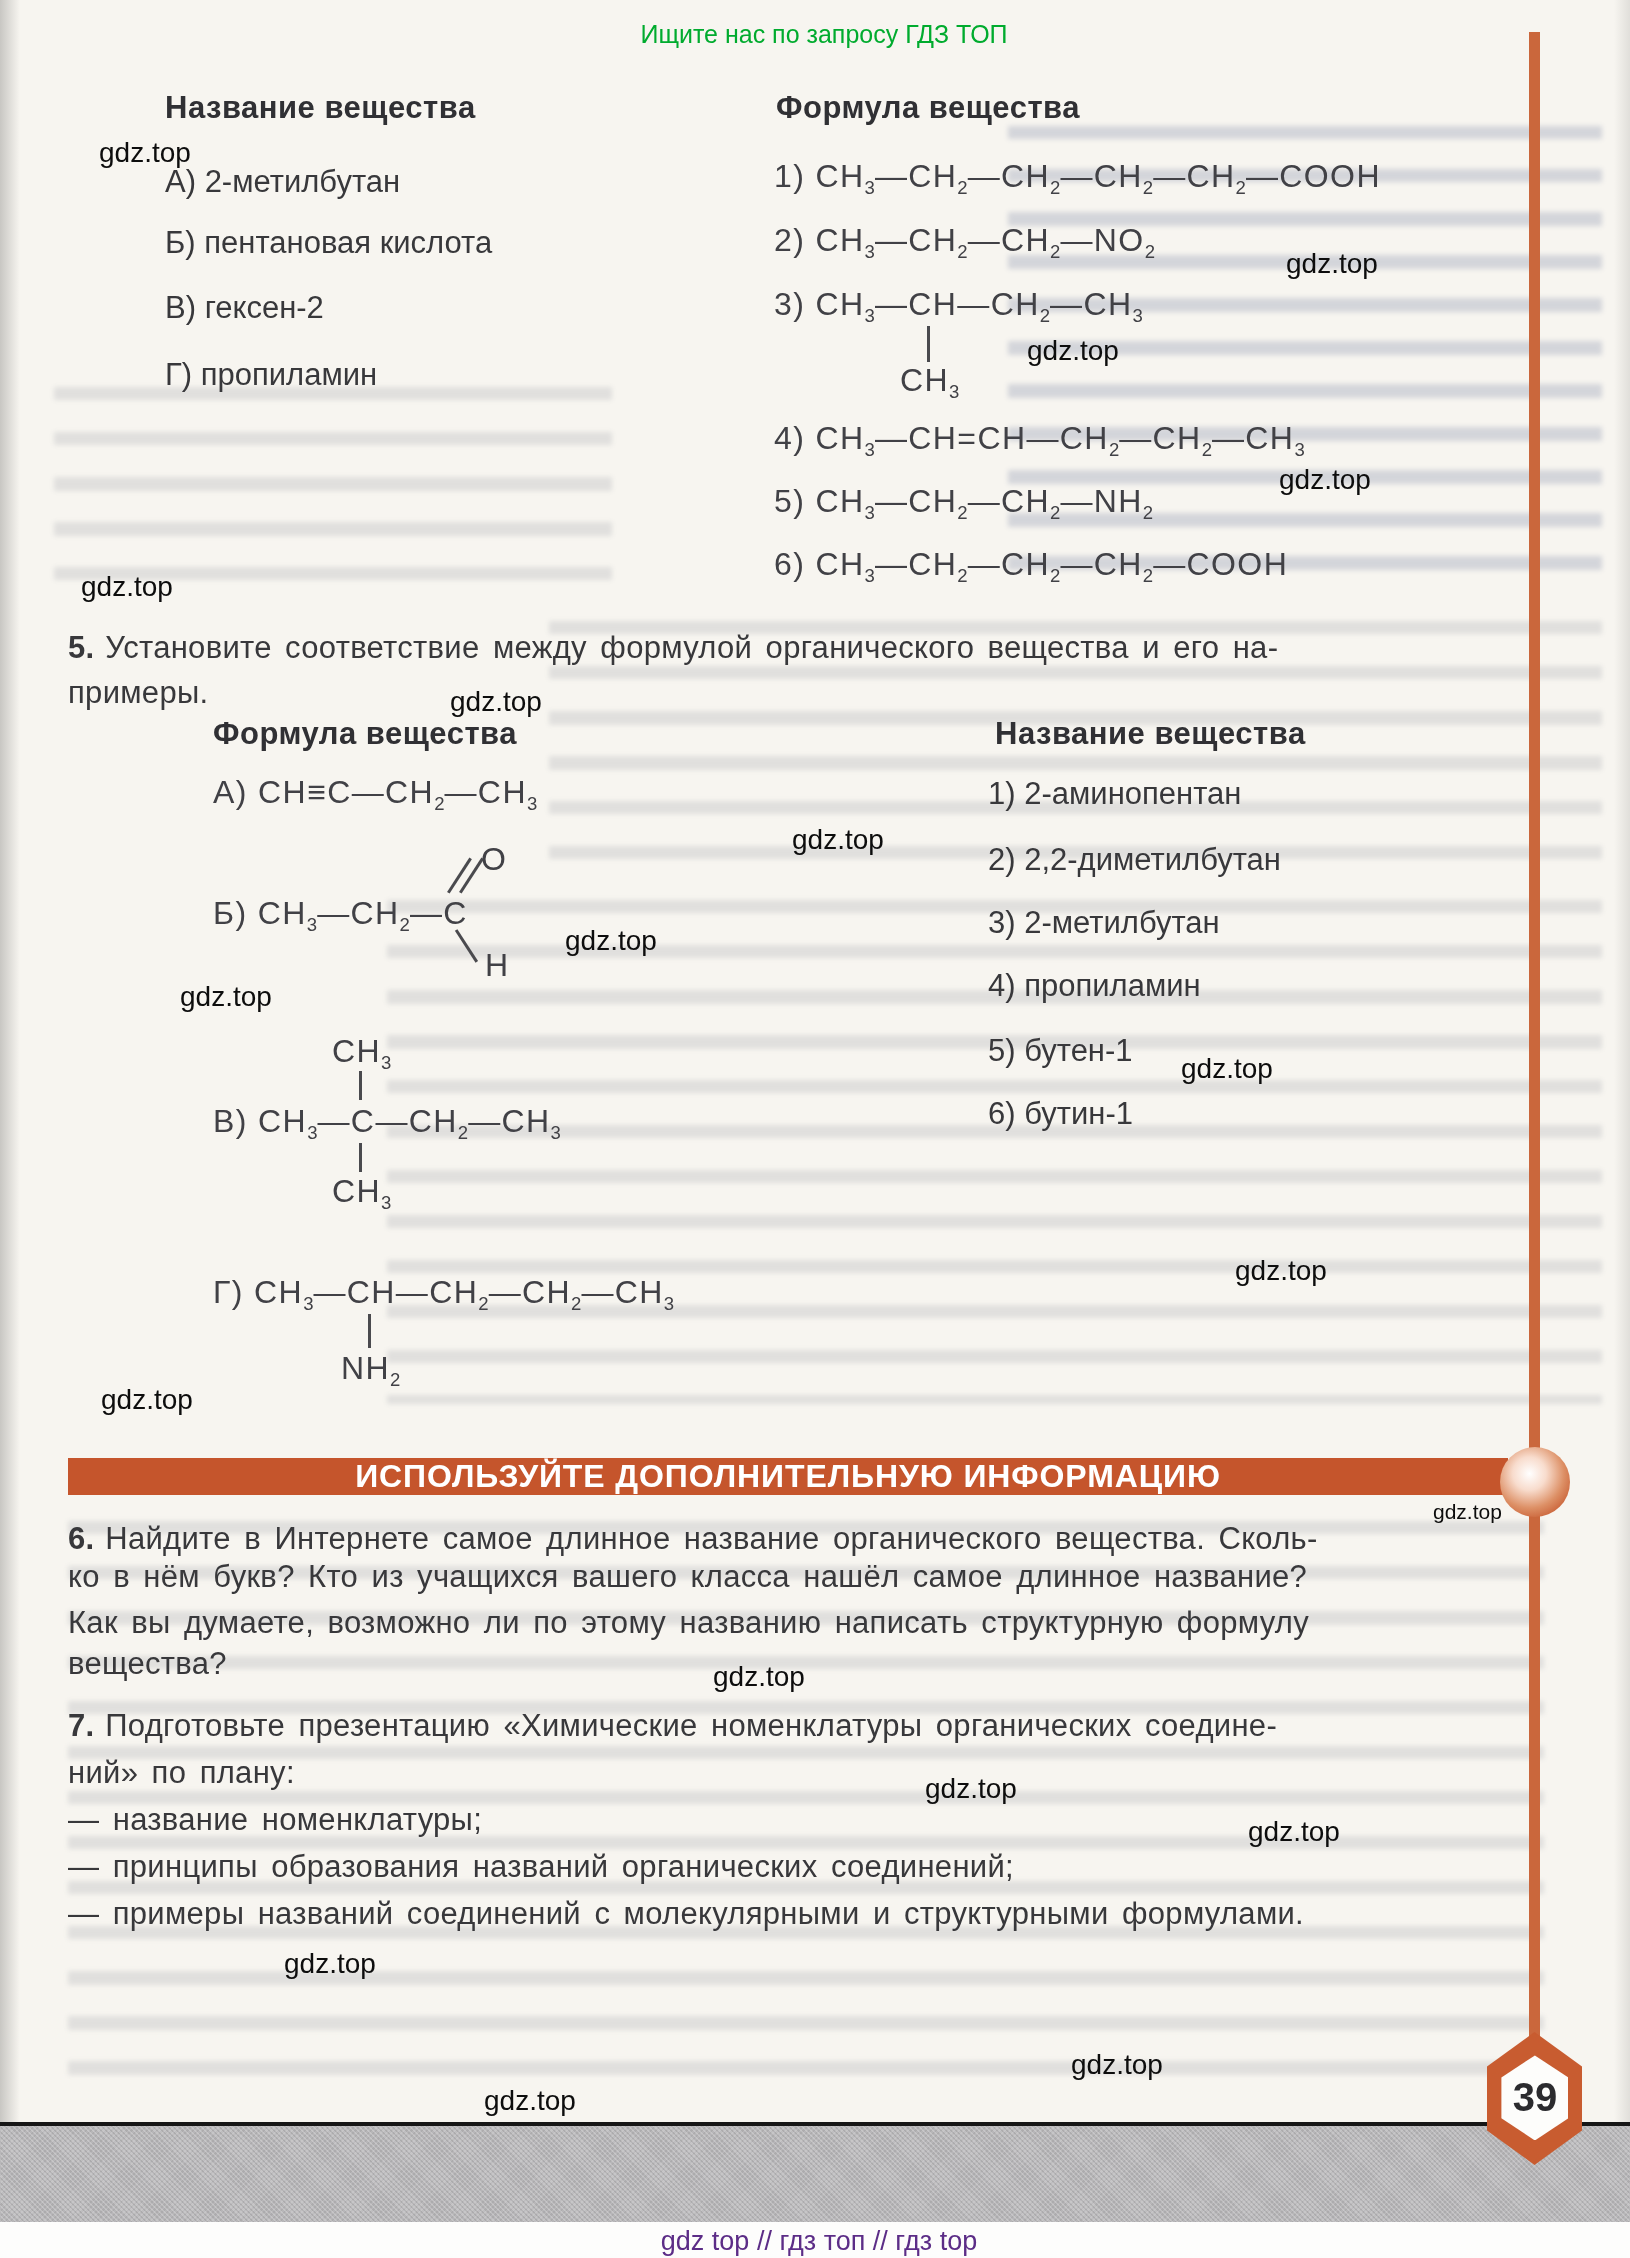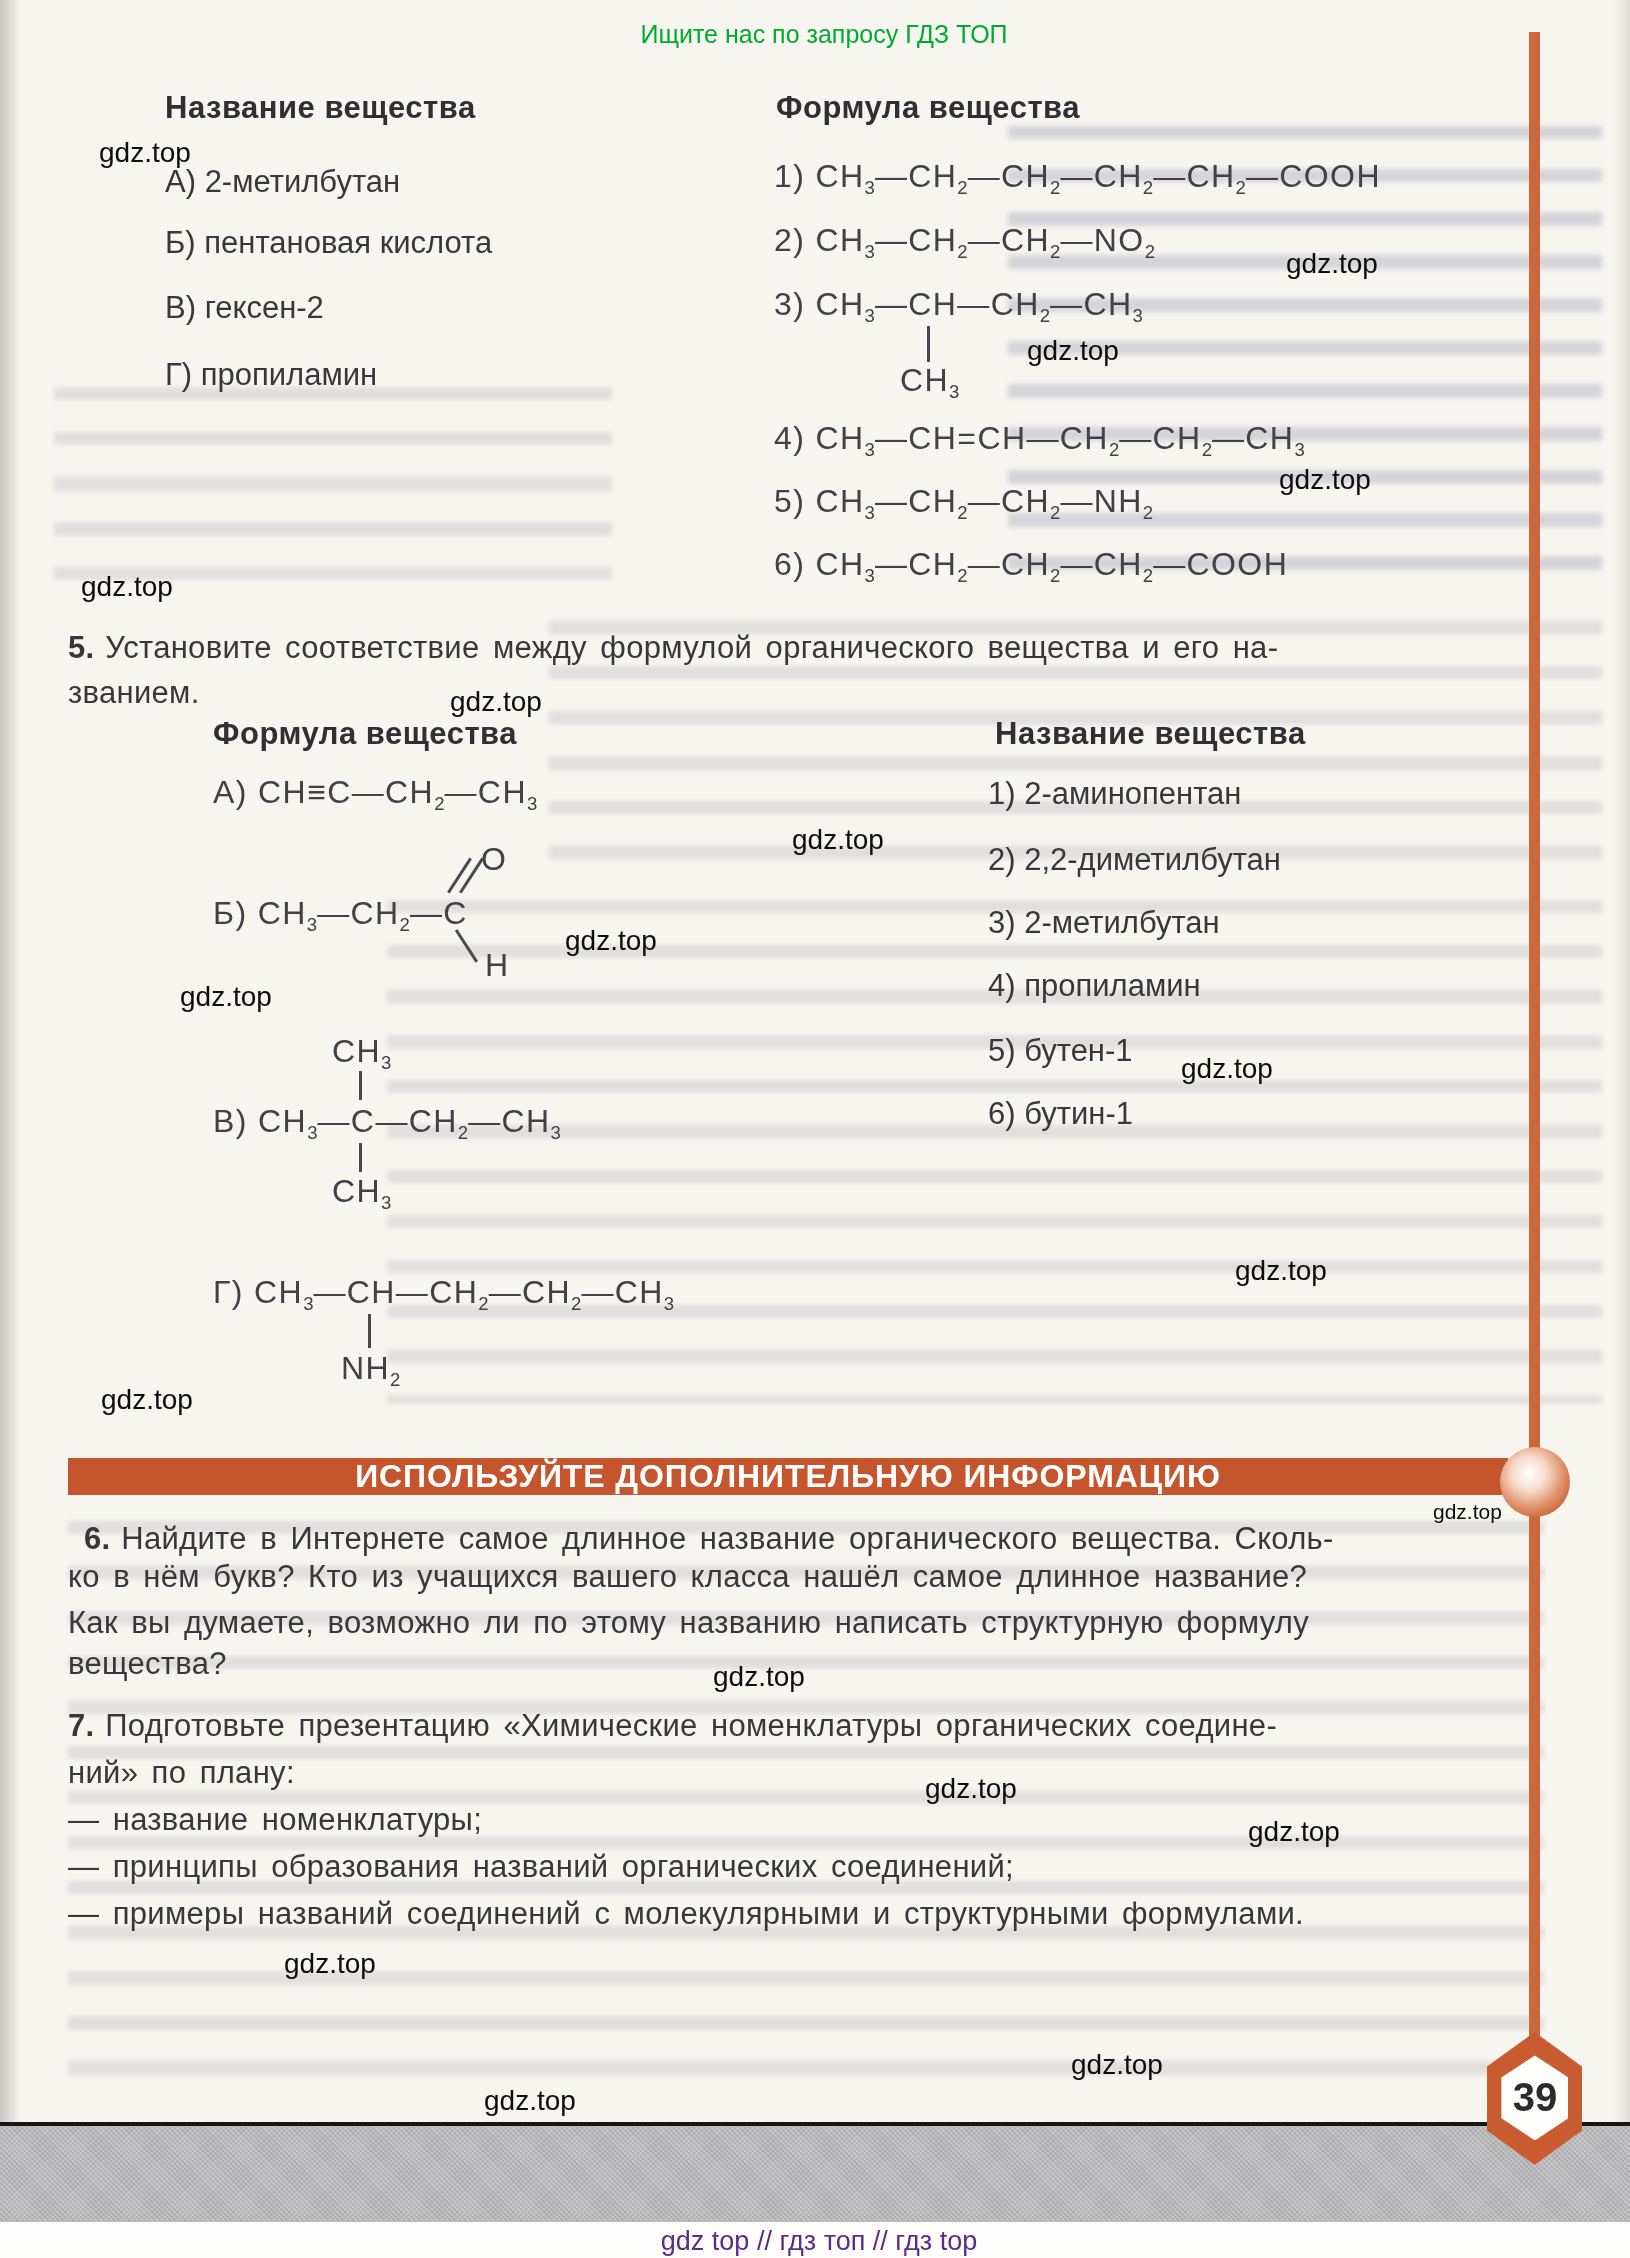--- a/index.html
+++ b/index.html
@@ -97,21 +97,21 @@
     <span>3)</span> <span>CH<sub>3</sub>—CH—CH<sub>2</sub>—CH<sub>3</sub></span>
     <span class="vbond" style="left:153px;top:40px;height:36px;"></span>
     <span style="position:absolute;left:126px;top:76px;">CH<sub>3</sub></span>
   </div>
 
   <div class="txt chem" style="left:774px;top:420px;"><span>4)</span> <span>CH<sub>3</sub>—CH=CH—CH<sub>2</sub>—CH<sub>2</sub>—CH<sub>3</sub></span></div>
   <div class="txt chem" style="left:774px;top:483px;"><span>5)</span> <span>CH<sub>3</sub>—CH<sub>2</sub>—CH<sub>2</sub>—NH<sub>2</sub></span></div>
   <div class="txt chem" style="left:774px;top:546px;"><span>6)</span> <span>CH<sub>3</sub>—CH<sub>2</sub>—CH<sub>2</sub>—CH<sub>2</sub>—COOH</span></div>
 
   <div class="txt body-text" style="left:68px;top:630px;"><span class="num-bold">5.</span><span>Установите соответствие между формулой органического вещества и его на-</span></div>
-  <div class="txt body-text" style="left:68px;top:675px;">званием.</div>
+  <div class="txt body-text" style="left:68px;top:675px;">примеры.</div>
 
   <div class="txt hdr" style="left:213px;top:716px;">Формула вещества</div>
   <div class="txt hdr" style="left:995px;top:716px;">Название вещества</div>
 
   <div class="txt chem" style="left:213px;top:774px;"><span>А)</span> <span>CH≡C—CH<sub>2</sub>—CH<sub>3</sub></span></div>
 
   <div class="group chem" style="left:213px;top:895px;">
     <span>Б)</span> <span>CH<sub>3</sub>—CH<sub>2</sub>—C</span>
     <span class="dbond" style="left:245px;top:-40px;transform:rotate(33deg);"></span>
     <span class="dbond" style="left:257px;top:-40px;transform:rotate(33deg);"></span>
@@ -140,21 +140,21 @@
   <div class="txt item" style="left:988px;top:968px;"><span>4)</span> <span>пропиламин</span></div>
   <div class="txt item" style="left:988px;top:1033px;"><span>5)</span> <span>бутен-1</span></div>
   <div class="txt item" style="left:988px;top:1096px;"><span>6)</span> <span>бутин-1</span></div>
 
   <div class="banner">
     <span class="banner-text">ИСПОЛЬЗУЙТЕ ДОПОЛНИТЕЛЬНУЮ ИНФОРМАЦИЮ</span>
   </div>
   <div class="vline"></div>
   <div class="ball"></div>
 
-  <div class="txt body-text" style="left:68px;top:1521px;margin-left:16px;"><span class="num-bold">6.</span><span>Найдите в Интернете самое длинное название органического вещества. Сколь-</span></div>
+  <div class="txt body-text" style="left:68px;top:1521px;"><span class="num-bold">6.</span><span>Найдите в Интернете самое длинное название органического вещества. Сколь-</span></div>
   <div class="txt body-text" style="left:68px;top:1605px;">Как вы думаете, возможно ли по этому названию написать структурную формулу</div>
   <div class="txt body-text" style="left:68px;top:1559px;">ко в нём букв? Кто из учащихся вашего класса нашёл самое длинное название?</div>
   <div class="txt body-text" style="left:68px;top:1646px;">вещества?</div>
 
   <div class="txt body-text" style="left:68px;top:1708px;"><span class="num-bold">7.</span><span>Подготовьте презентацию «Химические номенклатуры органических соедине-</span></div>
   <div class="txt body-text" style="left:68px;top:1755px;">ний» по плану:</div>
   <div class="txt body-text" style="left:68px;top:1802px;">— название номенклатуры;</div>
   <div class="txt body-text" style="left:68px;top:1849px;">— принципы образования названий органических соединений;</div>
   <div class="txt body-text" style="left:68px;top:1896px;">— примеры названий соединений с молекулярными и структурными формулами.</div>
 

